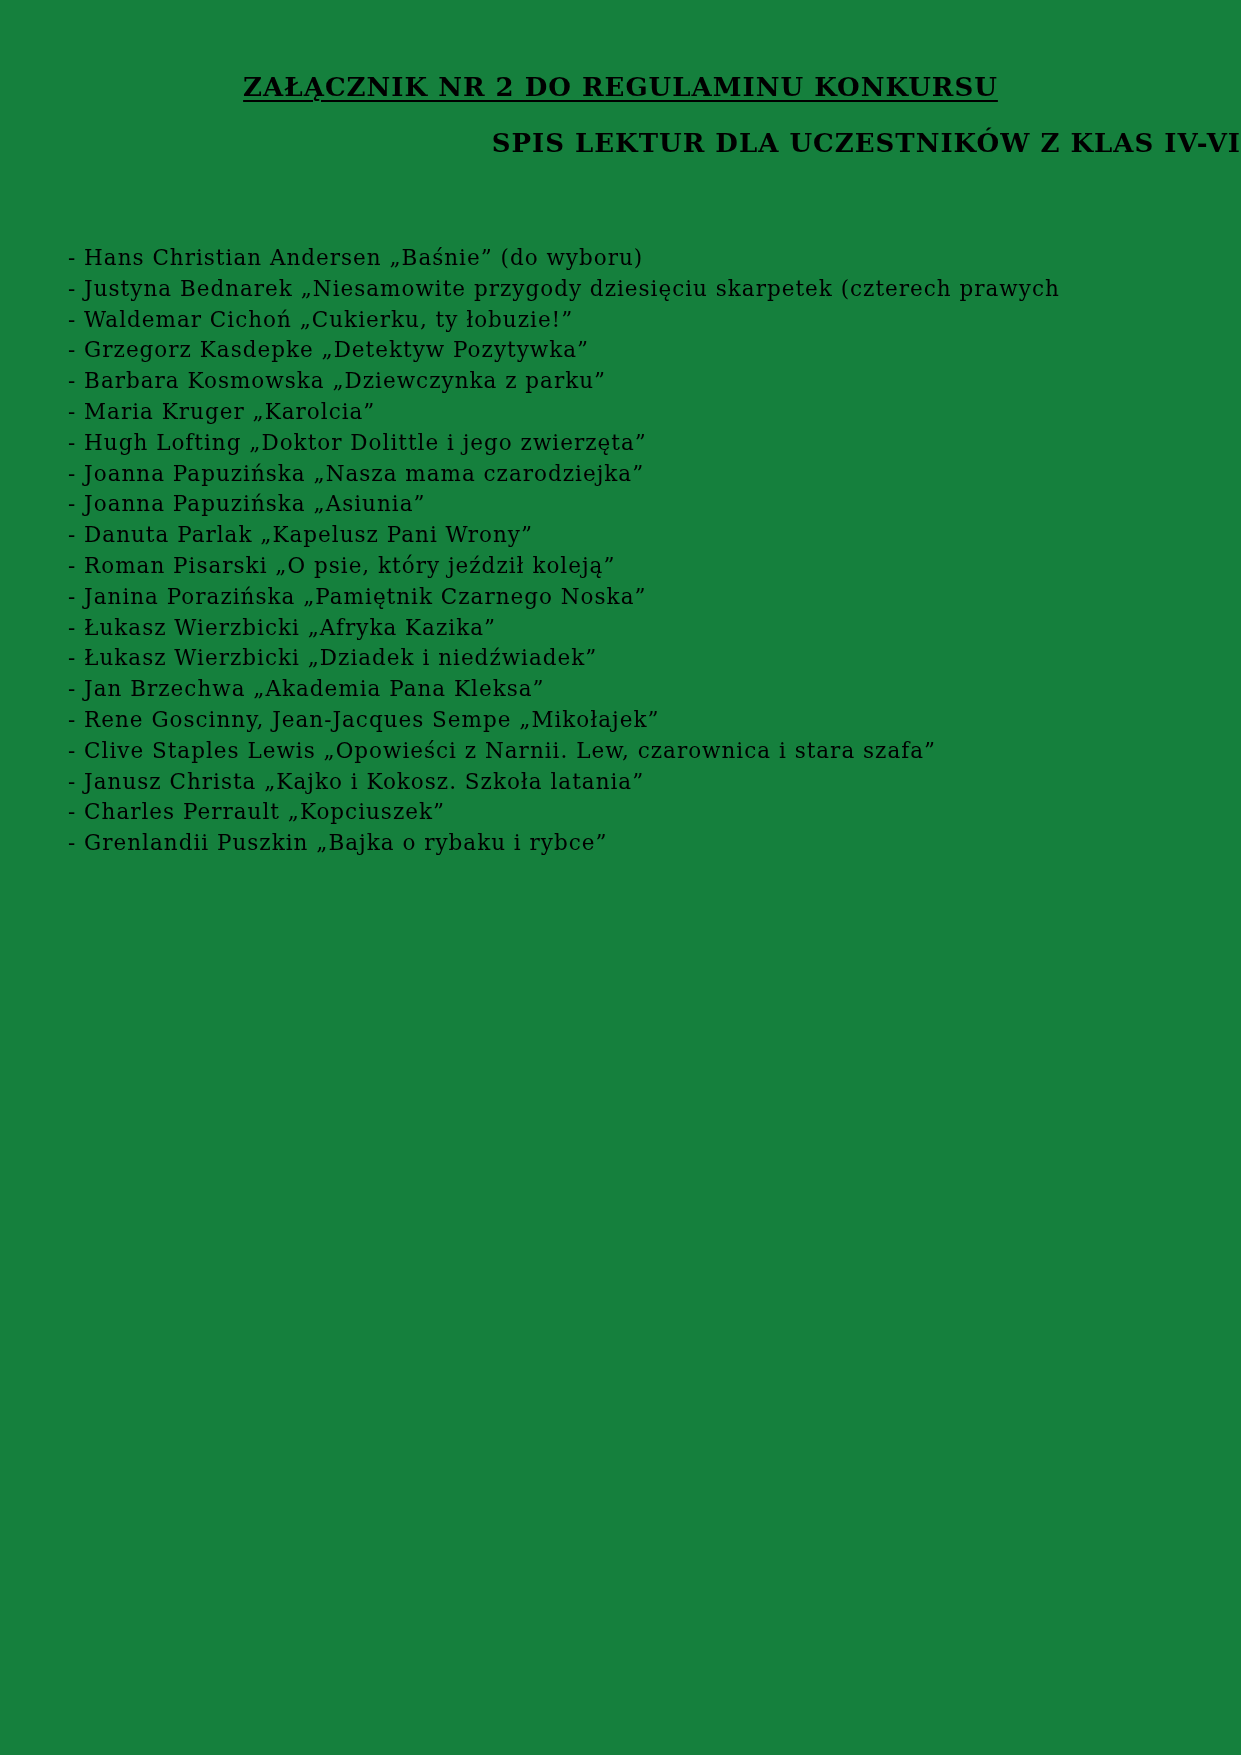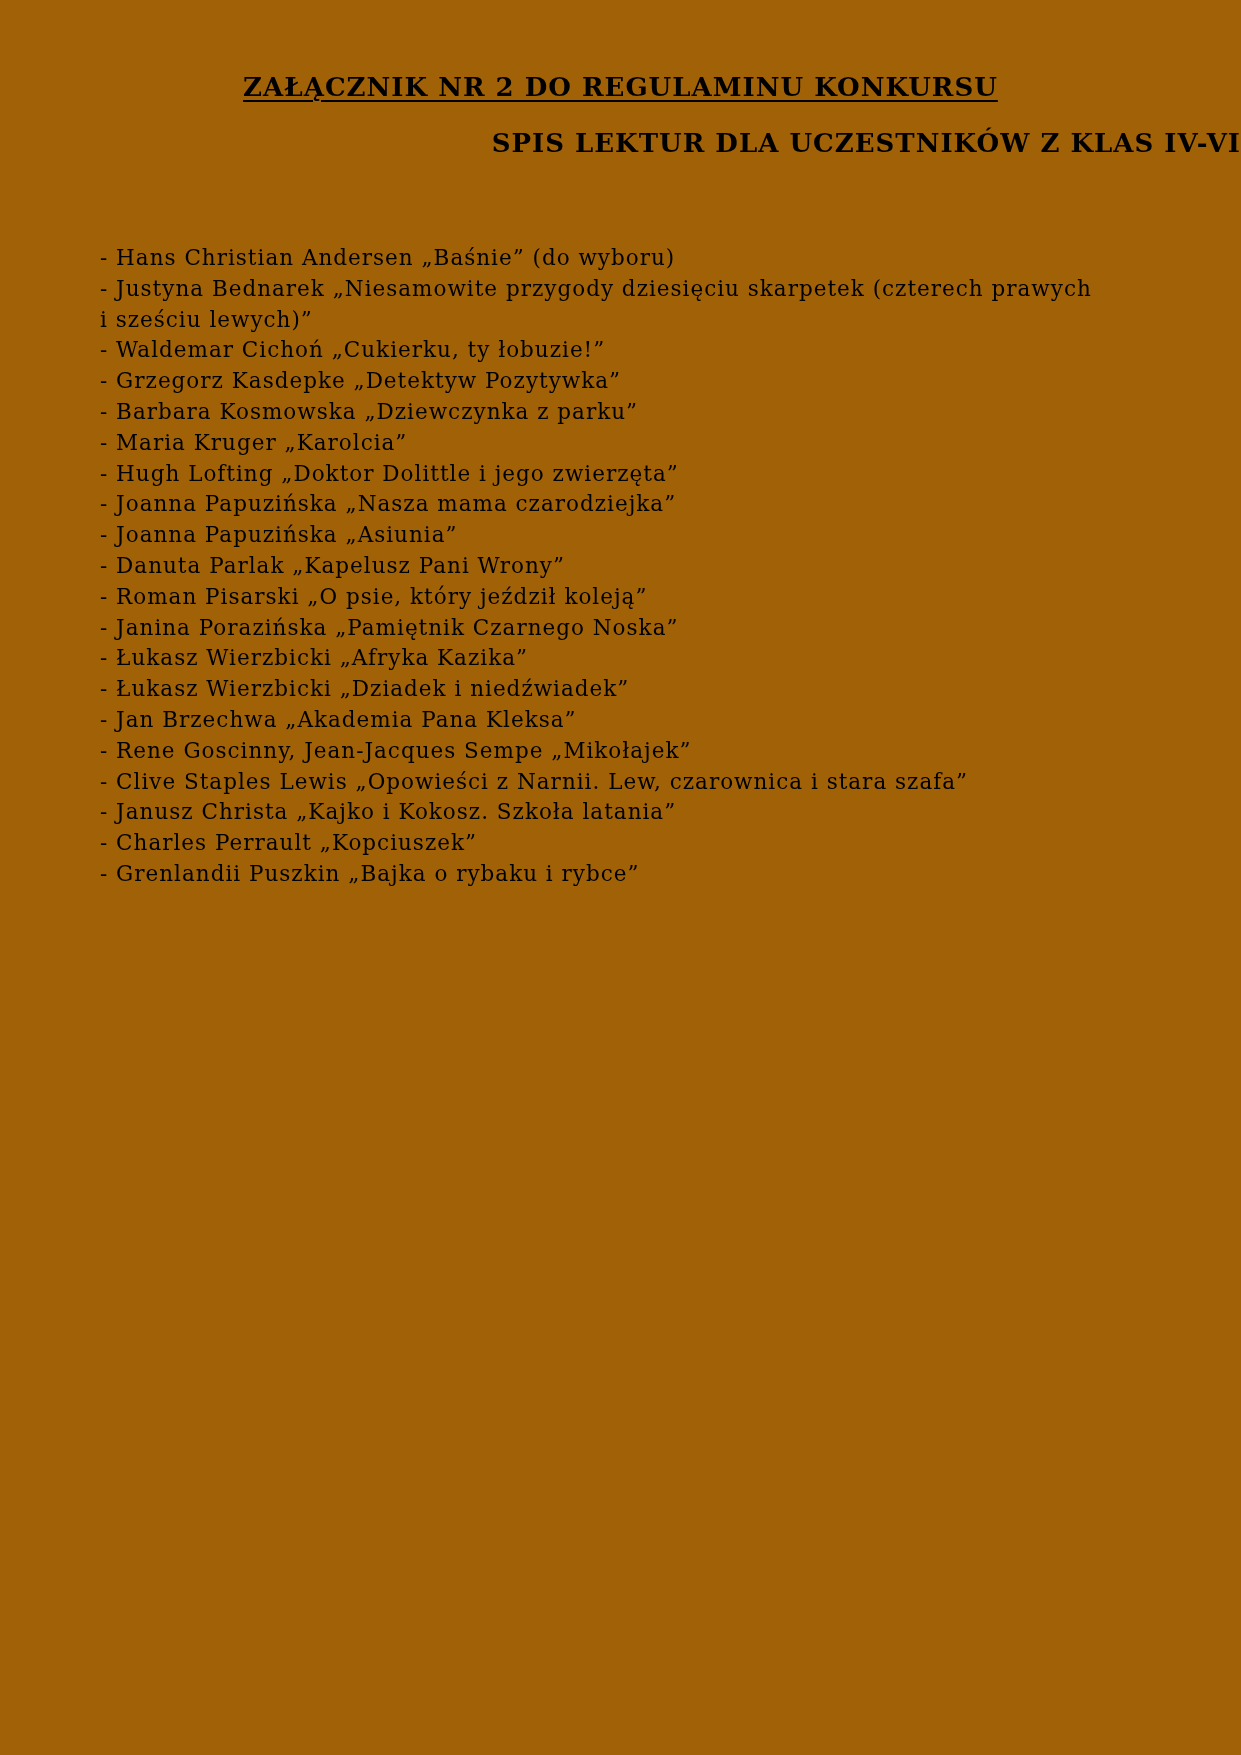--- a/index.html
+++ b/index.html
@@ -11,21 +11,21 @@
     height: 1755px;
     background: #ffffff;
     color: #000000;
     font-family: "DejaVu Serif", "Liberation Serif", serif;
     position: relative;
     overflow: hidden;
   }
   .page {
     position: absolute;
     inset: 0;
-    background: #a16207;
+    background: #15803d;
   }
   .doc-title {
     position: absolute;
     top: 72px;
     left: 0;
     width: 100%;
     text-align: center;
     font-size: 26px;
     font-weight: bold;
     letter-spacing: 1px;
@@ -51,38 +51,36 @@
     position: absolute;
     top: 243px;
     left: 68px;
     right: 62px;
     font-size: 21.5px;
     line-height: 30.8px;
     letter-spacing: 1px;
   }
   .book-line {
     white-space: pre-wrap;
-    margin-left: 32px;
   }
 </style>
 </head>
 <body>
 
 <div class="page">
 
   <div class="doc-title">
     <span class="underlined">ZAŁĄCZNIK NR 2 DO REGULAMINU KONKURSU</span>
   </div>
 
   <div class="doc-subtitle">SPIS LEKTUR DLA UCZESTNIKÓW Z KLAS IV-VI</div>
 
   <div class="book-list">
       <div class="book-line">- Hans Christian Andersen „Baśnie” (do wyboru)</div>
       <div class="book-line">- Justyna Bednarek „Niesamowite przygody dziesięciu skarpetek (czterech prawych</div>
-      <div class="book-line">i sześciu lewych)”</div>
       <div class="book-line">- Waldemar Cichoń „Cukierku, ty łobuzie!”</div>
       <div class="book-line">- Grzegorz Kasdepke „Detektyw Pozytywka”</div>
       <div class="book-line">- Barbara Kosmowska „Dziewczynka z parku”</div>
       <div class="book-line">- Maria Kruger „Karolcia”</div>
       <div class="book-line">- Hugh Lofting „Doktor Dolittle i jego zwierzęta”</div>
       <div class="book-line">- Joanna Papuzińska „Nasza mama czarodziejka”</div>
       <div class="book-line">- Joanna Papuzińska „Asiunia”</div>
       <div class="book-line">- Danuta Parlak „Kapelusz Pani Wrony”</div>
       <div class="book-line">- Roman Pisarski „O psie, który jeździł koleją”</div>
       <div class="book-line">- Janina Porazińska „Pamiętnik Czarnego Noska”</div>

